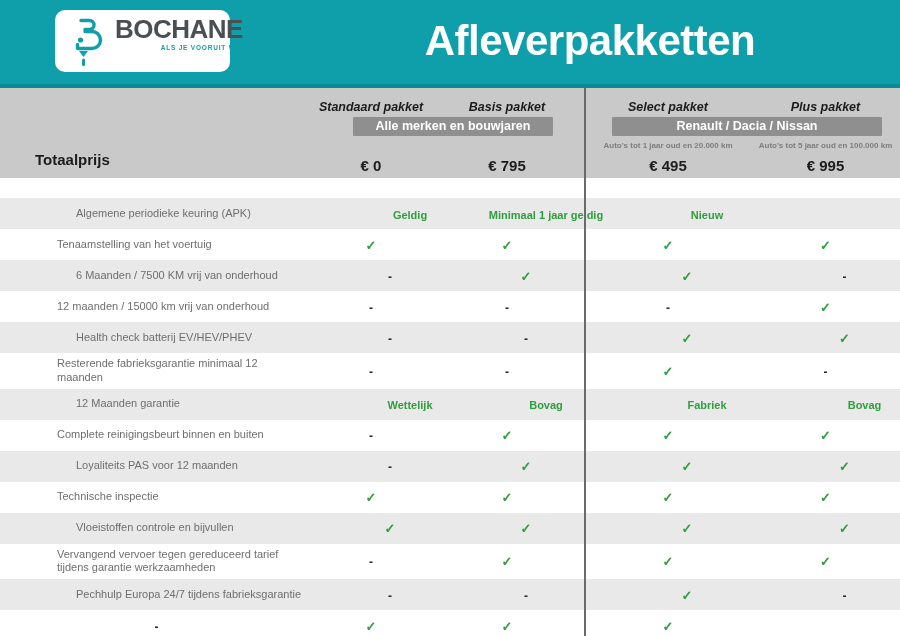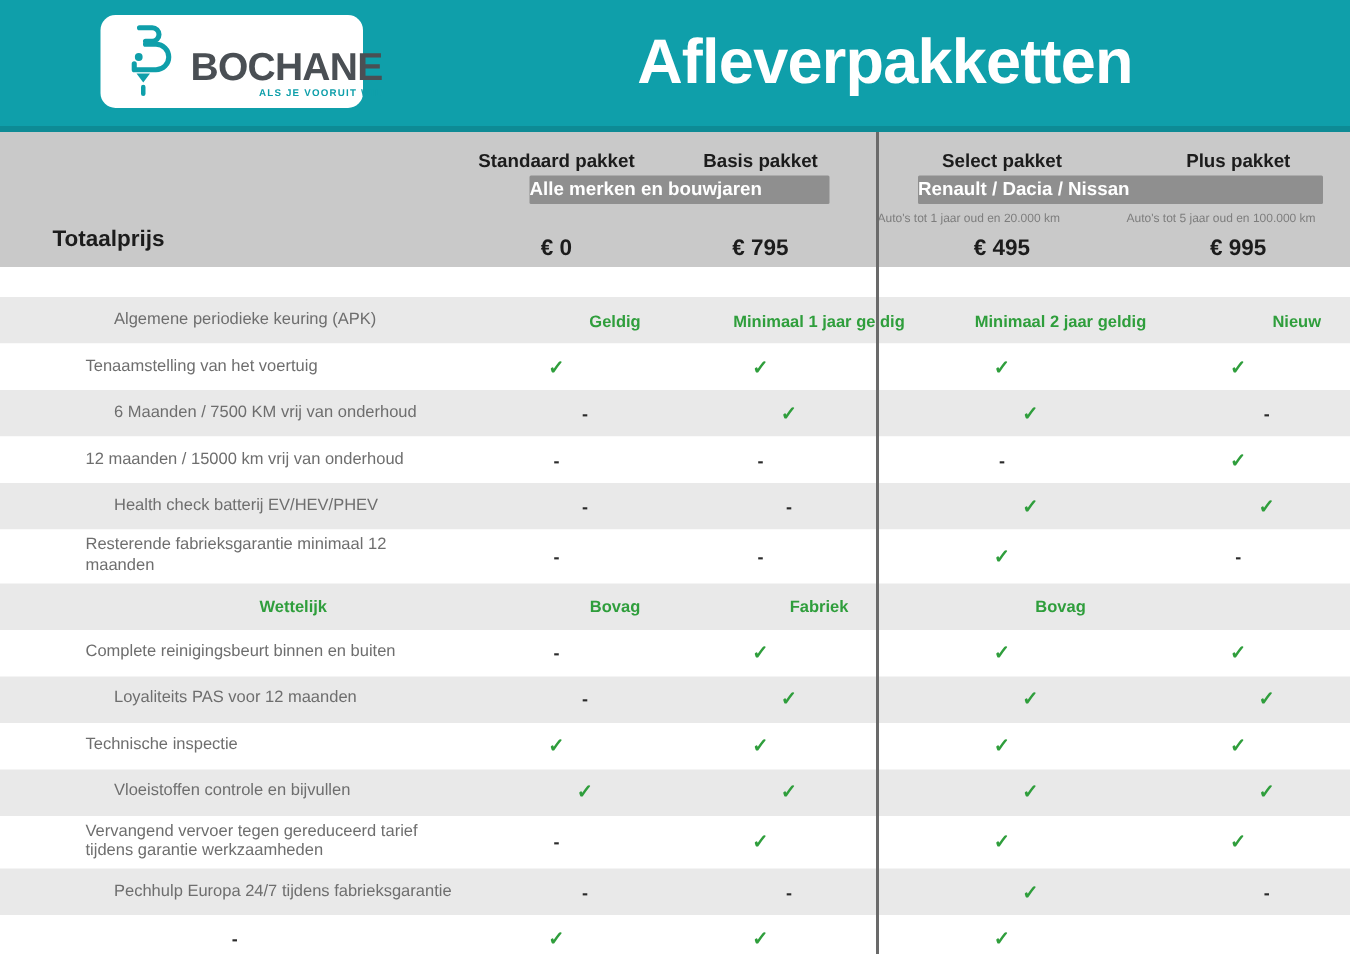--- a/index.html
+++ b/index.html
@@ -3,47 +3,47 @@
 <meta charset="utf-8">
 <style>
   * { margin:0; padding:0; box-sizing:border-box; }
   html,body { width:900px; height:636px; overflow:hidden; background:#fff;
               font-family:"Liberation Sans", sans-serif; }
   .page { position:relative; width:900px; height:636px; background:#fff; }
 
   
   .topbar { position:relative; height:88px; background:var(--teal,#0f9faa);
             box-shadow: inset 0 -4px 0 rgba(0,0,0,0.12); }
-  .logo-card { position:absolute; left:67px; top:10px; width:175px; height:62px;
-               background:#fff; border-radius:10px; display:flex; align-items:flex-end;
+  .logo-card { position:absolute; left:55px; top:10px; width:175px; height:62px;
+               background:#fff; border-radius:10px; display:flex; align-items:flex-start;
                padding:6px 10px 6px 12px; }
   .logo-icon { flex:0 0 auto; margin-right:6px; }
   .logo-txt { display:flex; flex-direction:column; }
   .brand { font-size:26px; font-weight:bold; letter-spacing:-0.5px; color:#4a4f54; line-height:1; }
   .tag   { align-self:flex-end; font-size:6.5px; font-weight:bold; letter-spacing:0.8px;
            color:var(--teal,#0f9faa); margin-top:2px; }
   h1.title { position:absolute; top:14px; left:280px; right:0; text-align:center;
              color:#fff; font-size:42px; font-weight:bold; letter-spacing:-0.5px; line-height:1.3; }
 
   
   .grid-cols { display:grid; grid-template-columns:313px 116px 156px 166px 149px; }
 
   
   .thead { height:90px; background:var(--header-gray,#c9c9c9);
            grid-template-rows:29px 20px 15px 26px; }
   .total { grid-column:1; grid-row:1 / span 4; align-self:end;
            padding:0 0 10px 35px; font-size:15px; font-weight:bold; color:var(--dark-text,#1c1c1c); }
   .cname { grid-row:1; align-self:center; padding-top:8px; text-align:center;
-           font-size:12.5px; font-weight:bold; color:var(--dark-text,#1c1c1c); }
+           font-size:12.5px; font-weight:bold; color:var(--dark-text,#1c1c1c);font-style:italic; }
   .banner { grid-row:2; background:var(--banner-gray,#8f8f8f); color:#fff;
-            font-size:12.5px; font-weight:bold; line-height:19px;
+            font-size:12.5px; font-weight:bold; text-align:center; line-height:19px;
             height:19px; border-radius:1px; }
   .banner.bl { grid-column:2 / span 2; margin:0 32px 0 40px; }
   .banner.br { grid-column:4 / span 2; margin:0 18px 12px 27px; }
-  .sub { grid-row:3; text-align:left; padding-top:4px; font-size:8px; font-weight:normal;
+  .sub { grid-row:3; text-align:center; padding-top:4px; font-size:8px; font-weight:bold;
          color:#7d7d7d; }
   .price { grid-row:4; align-self:center; text-align:center; font-size:15px;
            font-weight:bold; color:var(--dark-text,#1c1c1c); }
   .c2{grid-column:2} .c3{grid-column:3} .c4{grid-column:4} .c5{grid-column:5}
 
   
   .gap { height:20px; background:#fff; }
   .row { min-height:31px; align-items:center; background:#fff; }
   .row.alt { background:var(--row-alt,#e9e9e9);padding-left:19px; }
   .flabel { padding:4px 10px 4px 57px; max-width:313px; font-size:11px;
@@ -101,21 +101,20 @@
     <div class="price c5">€ 995</div>
   </div>
 
   <div class="gap"></div>
 
   <div id="rows">
       <div class="row grid-cols alt">
         <div class="flabel">Algemene periodieke keuring (APK)</div>
         <div class="fval"><span class="gtext">Geldig</span></div>
         <div class="fval"><span class="gtext">Minimaal 1 jaar geldig</span></div>
-        <div class="fval"><span class="gtext">Minimaal 2 jaar geldig</span></div>
         <div class="fval"><span class="gtext">Nieuw</span></div>
       </div>
       <div class="row grid-cols">
         <div class="flabel">Tenaamstelling van het voertuig</div>
         <div class="fval"><span class="check">✓</span></div>
         <div class="fval"><span class="check">✓</span></div>
         <div class="fval"><span class="check">✓</span></div>
         <div class="fval"><span class="check">✓</span></div>
       </div>
       <div class="row grid-cols alt">
@@ -140,20 +139,21 @@
         <div class="fval"><span class="check">✓</span></div>
       </div>
       <div class="row grid-cols">
         <div class="flabel">Resterende fabrieksgarantie minimaal 12 maanden</div>
         <div class="fval"><span class="dash">-</span></div>
         <div class="fval"><span class="dash">-</span></div>
         <div class="fval"><span class="check">✓</span></div>
         <div class="fval"><span class="dash">-</span></div>
       </div>
       <div class="row grid-cols alt">
+        <div class="flabel">12 Maanden  garantie</div>
         <div class="fval"><span class="gtext">Wettelijk</span></div>
         <div class="fval"><span class="gtext">Bovag</span></div>
         <div class="fval"><span class="gtext">Fabriek</span></div>
         <div class="fval"><span class="gtext">Bovag</span></div>
       </div>
       <div class="row grid-cols">
         <div class="flabel">Complete reinigingsbeurt binnen en buiten</div>
         <div class="fval"><span class="dash">-</span></div>
         <div class="fval"><span class="check">✓</span></div>
         <div class="fval"><span class="check">✓</span></div>

